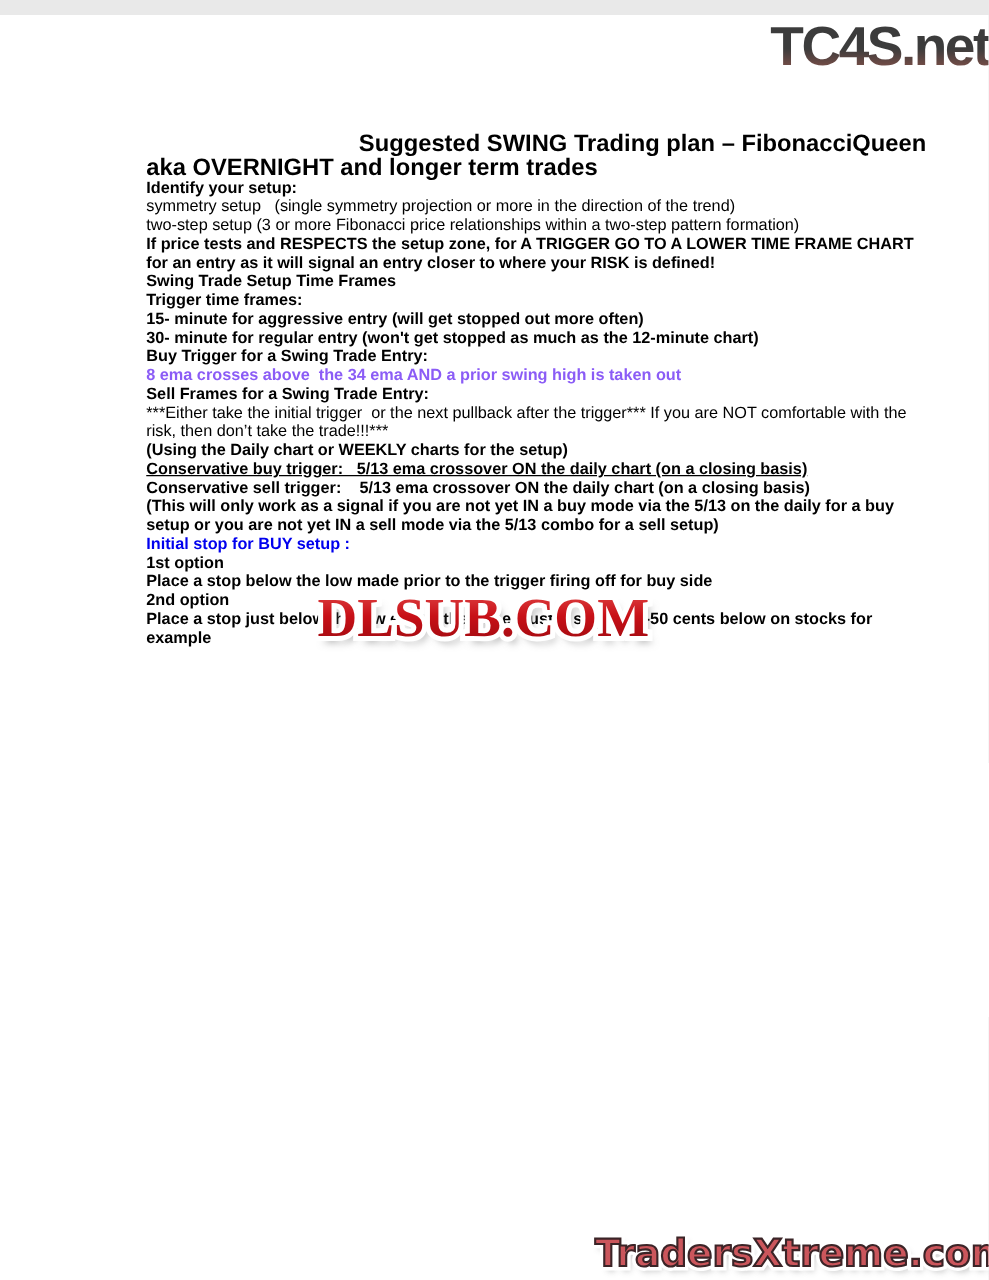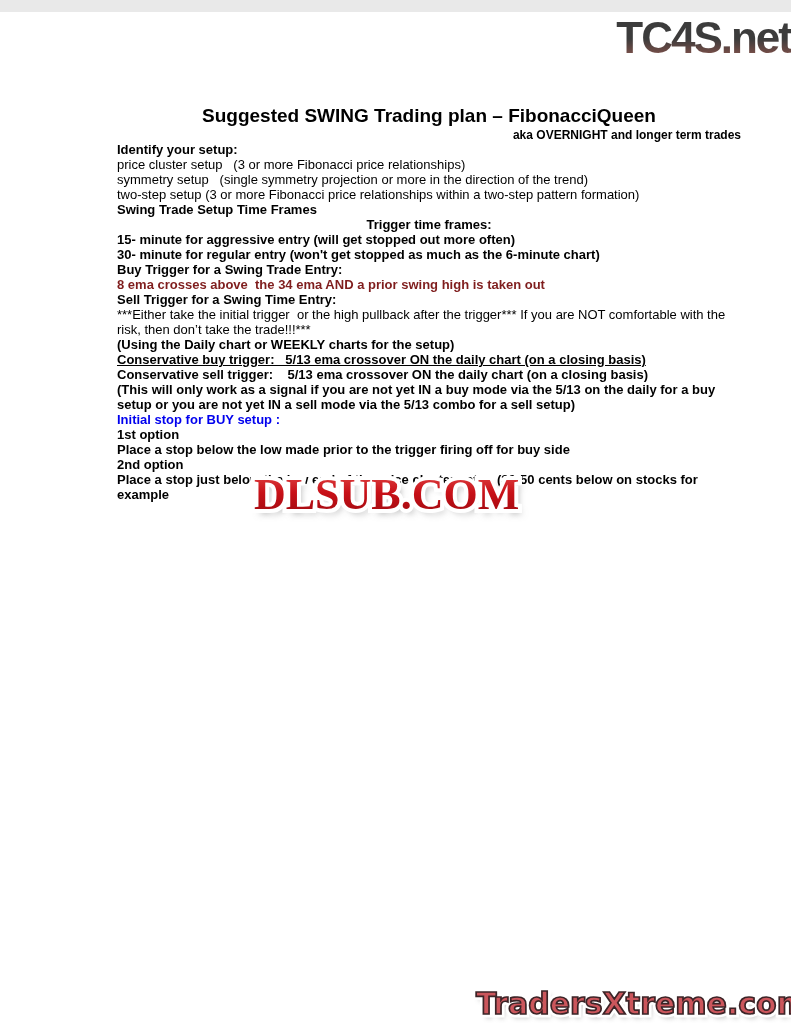--- a/index.html
+++ b/index.html
@@ -11,31 +11,31 @@
     font-family:"Liberation Sans",sans-serif;
     color:#000;
     margin:12px auto;
   }
   
   .doc{
     position:absolute;left:117px;top:92px;width:624px;
     font-size:13px;line-height:15px;font-weight:bold;
   }
   .doc p{margin:0;white-space:pre-wrap;}
-  .title{font-size:19px;line-height:24px;text-align:center;font-weight:bold;margin:0;}
-  .subtitle{font-size:12px;line-height:14px;text-align:right;font-weight:bold;margin:0;}
+  .title{font-size:19px;line-height:24px;text-align:right;font-weight:bold;margin:0;}
+  .subtitle{font-size:19px;line-height:14px;text-align:left;font-weight:bold;margin:0;}
   .rg{font-weight:normal;}
-  .red{color:#7f1d1d;}
+  .red{color:#8b5cf6;}
   .blue{color:#0000ee;}
   
   .mt-formula{margin-top:17px;}
   .mt-identify{margin-top:13px;}
   .mt-respect{margin-top:10px;}
   .mt-setupframes{margin-top:29px;}
-  .mt-triggerframes{margin-top:11px;text-align:center;}
+  .mt-triggerframes{margin-top:11px;}
   .mt-triggerlines{margin-top:12px;}
   .mt-buyhead{margin-top:29px;}
   .mt-buyrule{margin-top:11px;}
   .mt-sellhead{margin-top:25px;}
   .mt-sellrule{margin-top:15px;}
   .mt-note{margin-top:14px;}
   .mt-conservative{margin-top:28px;}
   .mt-using{margin-top:14px;}
   .mt-consblock{margin-top:14px;text-decoration:underline;}
   .mt-stop{margin-top:37px;}
@@ -85,38 +85,38 @@
 
   <div class="wm-tc4s">TC4S.net</div>
 
   <div class="doc">
 
     <h1 class="title">Suggested SWING Trading plan – FibonacciQueen</h1>
     <h2 class="subtitle">aka OVERNIGHT and longer term trades</h2>
 
 
     <p class="mt-identify">Identify your setup:</p>
-    <p class="rg">price cluster setup   (3 or more Fibonacci price relationships)</p>
     <p class="rg">symmetry setup   (single symmetry projection or more in the direction of the trend)</p>
     <p class="rg">two-step setup (3 or more Fibonacci price relationships within a two-step pattern formation)</p>
 
+    <p class="mt-respect">If price tests and RESPECTS the setup zone, for A TRIGGER GO TO A LOWER TIME FRAME CHART for an entry as it will signal an entry closer to where your RISK is defined!</p>
 
     <p class="mt-setupframes">Swing Trade Setup Time Frames</p>
 
     <p class="mt-triggerframes">Trigger time frames:</p>
 
     <p class="mt-triggerlines">15- minute for aggressive entry (will get stopped out more often)</p>
-    <p>30- minute for regular entry (won't get stopped as much as the 6-minute chart)</p>
+    <p>30- minute for regular entry (won't get stopped as much as the 12-minute chart)</p>
 
     <p class="mt-buyhead">Buy Trigger for a Swing Trade Entry:</p>
     <p class="red mt-buyrule">8 ema crosses above  the 34 ema AND a prior swing high is taken out</p>
 
-    <p class="mt-sellhead">Sell Trigger for a Swing Time Entry:</p>
+    <p class="mt-sellhead">Sell Frames for a Swing Trade Entry:</p>
 
-    <p class="rg mt-note">***Either take the initial trigger  or the high pullback after the trigger*** If you are NOT comfortable with the risk, then don’t take the trade!!!***</p>
+    <p class="rg mt-note">***Either take the initial trigger  or the next pullback after the trigger*** If you are NOT comfortable with the risk, then don’t take the trade!!!***</p>
 
     <p class="mt-using">(Using the Daily chart or WEEKLY charts for the setup)</p>
 
     <p class="mt-consblock">Conservative buy trigger:   5/13 ema crossover ON the daily chart (on a closing basis)</p>
     <p>Conservative sell trigger:    5/13 ema crossover ON the daily chart (on a closing basis)</p>
     <p>(This will only work as a signal if you are not yet IN a buy mode via the 5/13 on the daily for a buy setup or you are not yet IN a sell mode via the 5/13 combo for a sell setup)</p>
 
     <p class="blue mt-stop">Initial stop for BUY setup :</p>
     <p>1st option</p>
     <p>Place a stop below the low made prior to the trigger firing off for buy side</p>

